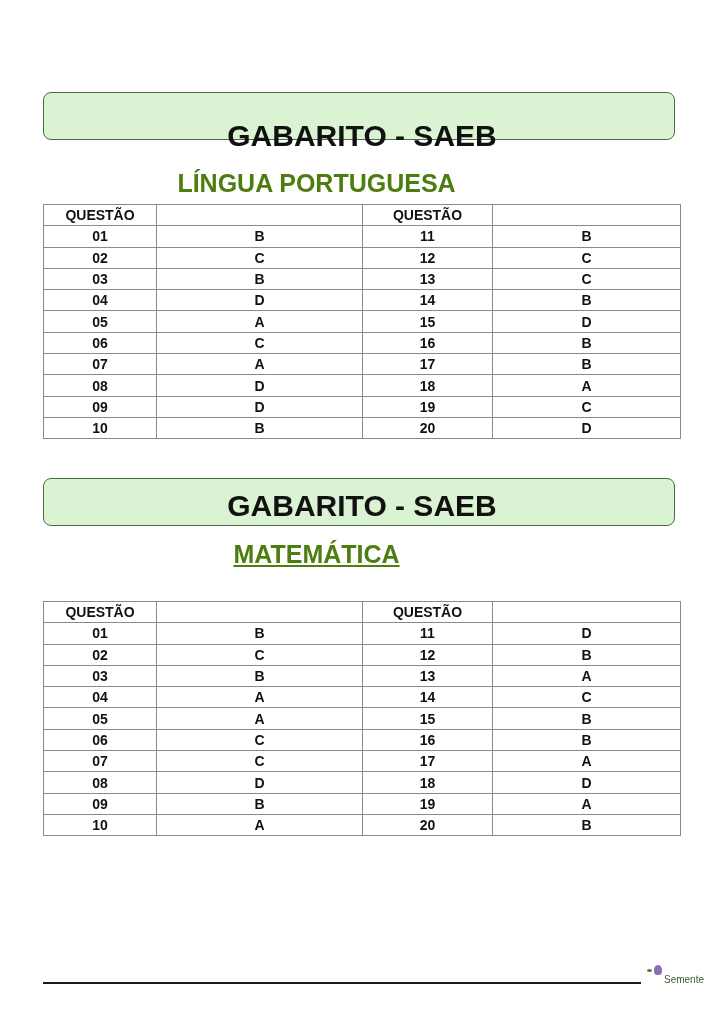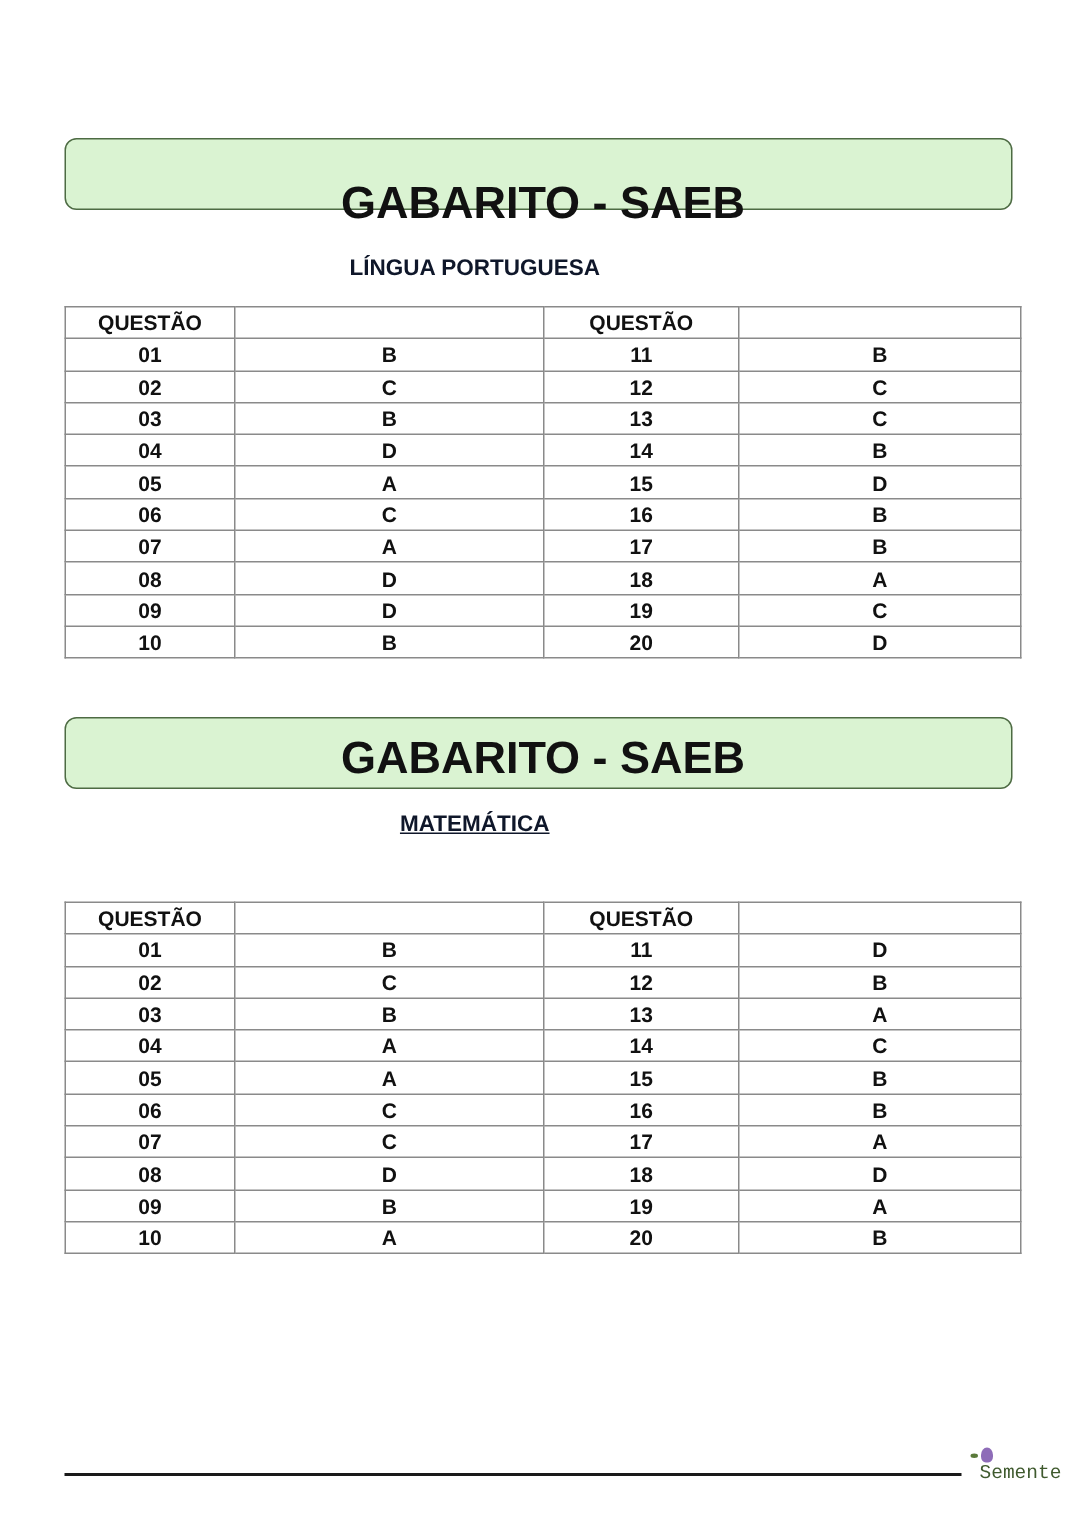--- a/index.html
+++ b/index.html
@@ -13,21 +13,21 @@
       background: #daf3d2; border: 1.5px solid #4d6b43; border-radius: 8px;
       box-sizing: border-box;
     }
     .banner-title {
       position: absolute; left: 0; width: 724px; text-align: center;
       font-weight: bold; font-size: 30px; letter-spacing: 0px; color: #111;
       line-height: 1;
     }
     .subtitle {
       position: absolute; left: 0; width: 633px; text-align: center;
-      font-weight: bold; font-size: 15px; color: #0f172a; line-height: 1;
+      font-weight: bold; font-size: 25px; color: #4d7c0f; line-height: 1;
     }
     table.answers {
       position: absolute; left: 43px; width: 637px;
       border-collapse: collapse; table-layout: fixed;
     }
     table.answers td {
       border: 1px solid #8a8a8a; height: 20.3px; padding: 0;
       text-align: center; font-weight: bold; font-size: 14px; line-height: 20px;
       color: #111;
     }
@@ -44,22 +44,22 @@
     }
     .logo-flower {
       position: absolute; left: 10px; top: 0; width: 8px; height: 10px;
       background: #8e6cb8; border-radius: 50% 50% 40% 40%;
     }
     .logo-leaf {
       position: absolute; left: 3px; top: 4px; width: 5px; height: 3px;
       background: #5a7a3a; border-radius: 50%;
     }
     .logo-text {
-      position: absolute; left: 9px; top: 10px; font-family: Liberation Mono, monospace;
-      font-size: 13px; color: #3f5a2e; line-height: 1;
+      position: absolute; left: 20px; top: 10px; font-family: Liberation Sans, sans-serif;
+      font-size: 10px; color: #3f5a2e; line-height: 1;
     }
   </style>
 </head>
 <body>
 
 <div class="banner" style="top:92px;"></div>
 <div class="banner-title" style="top:121px;">GABARITO - SAEB</div>
 <div class="subtitle" style="top:171px;">LÍNGUA PORTUGUESA</div>
 
 <table class="answers" style="top:204px;">

